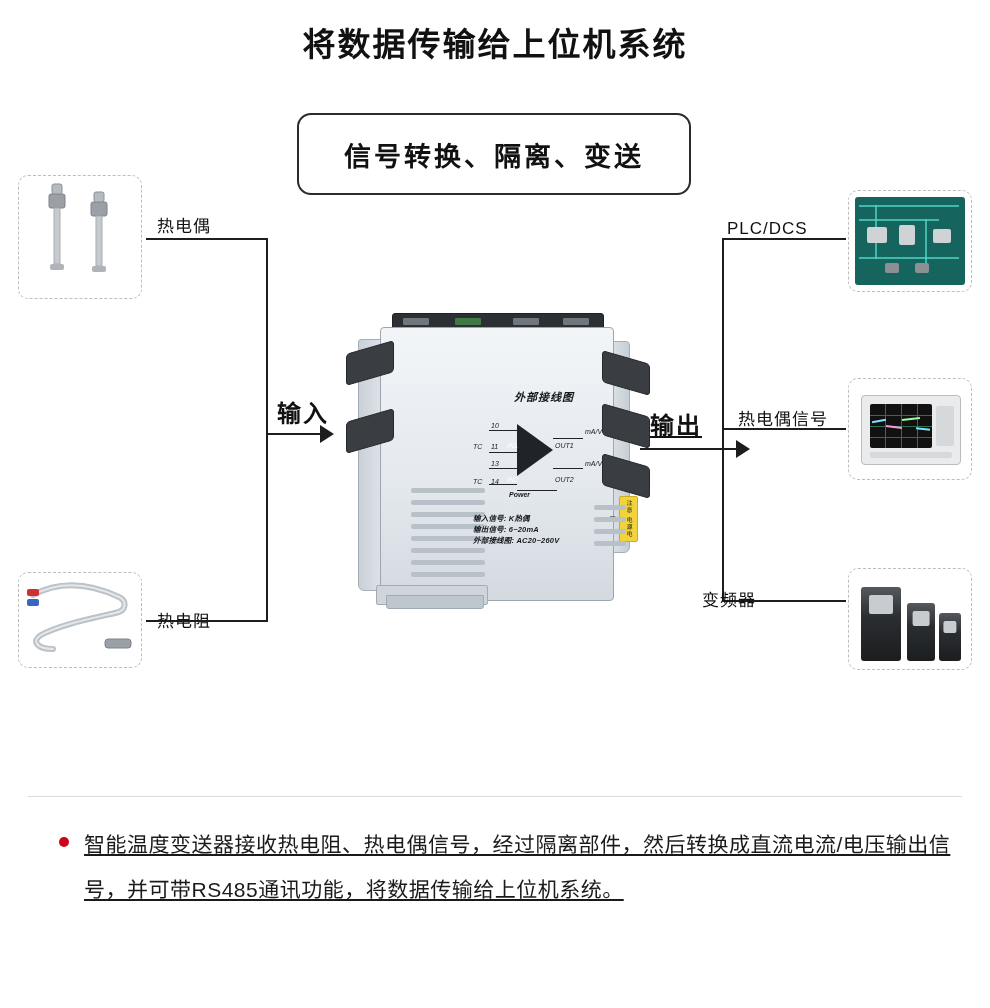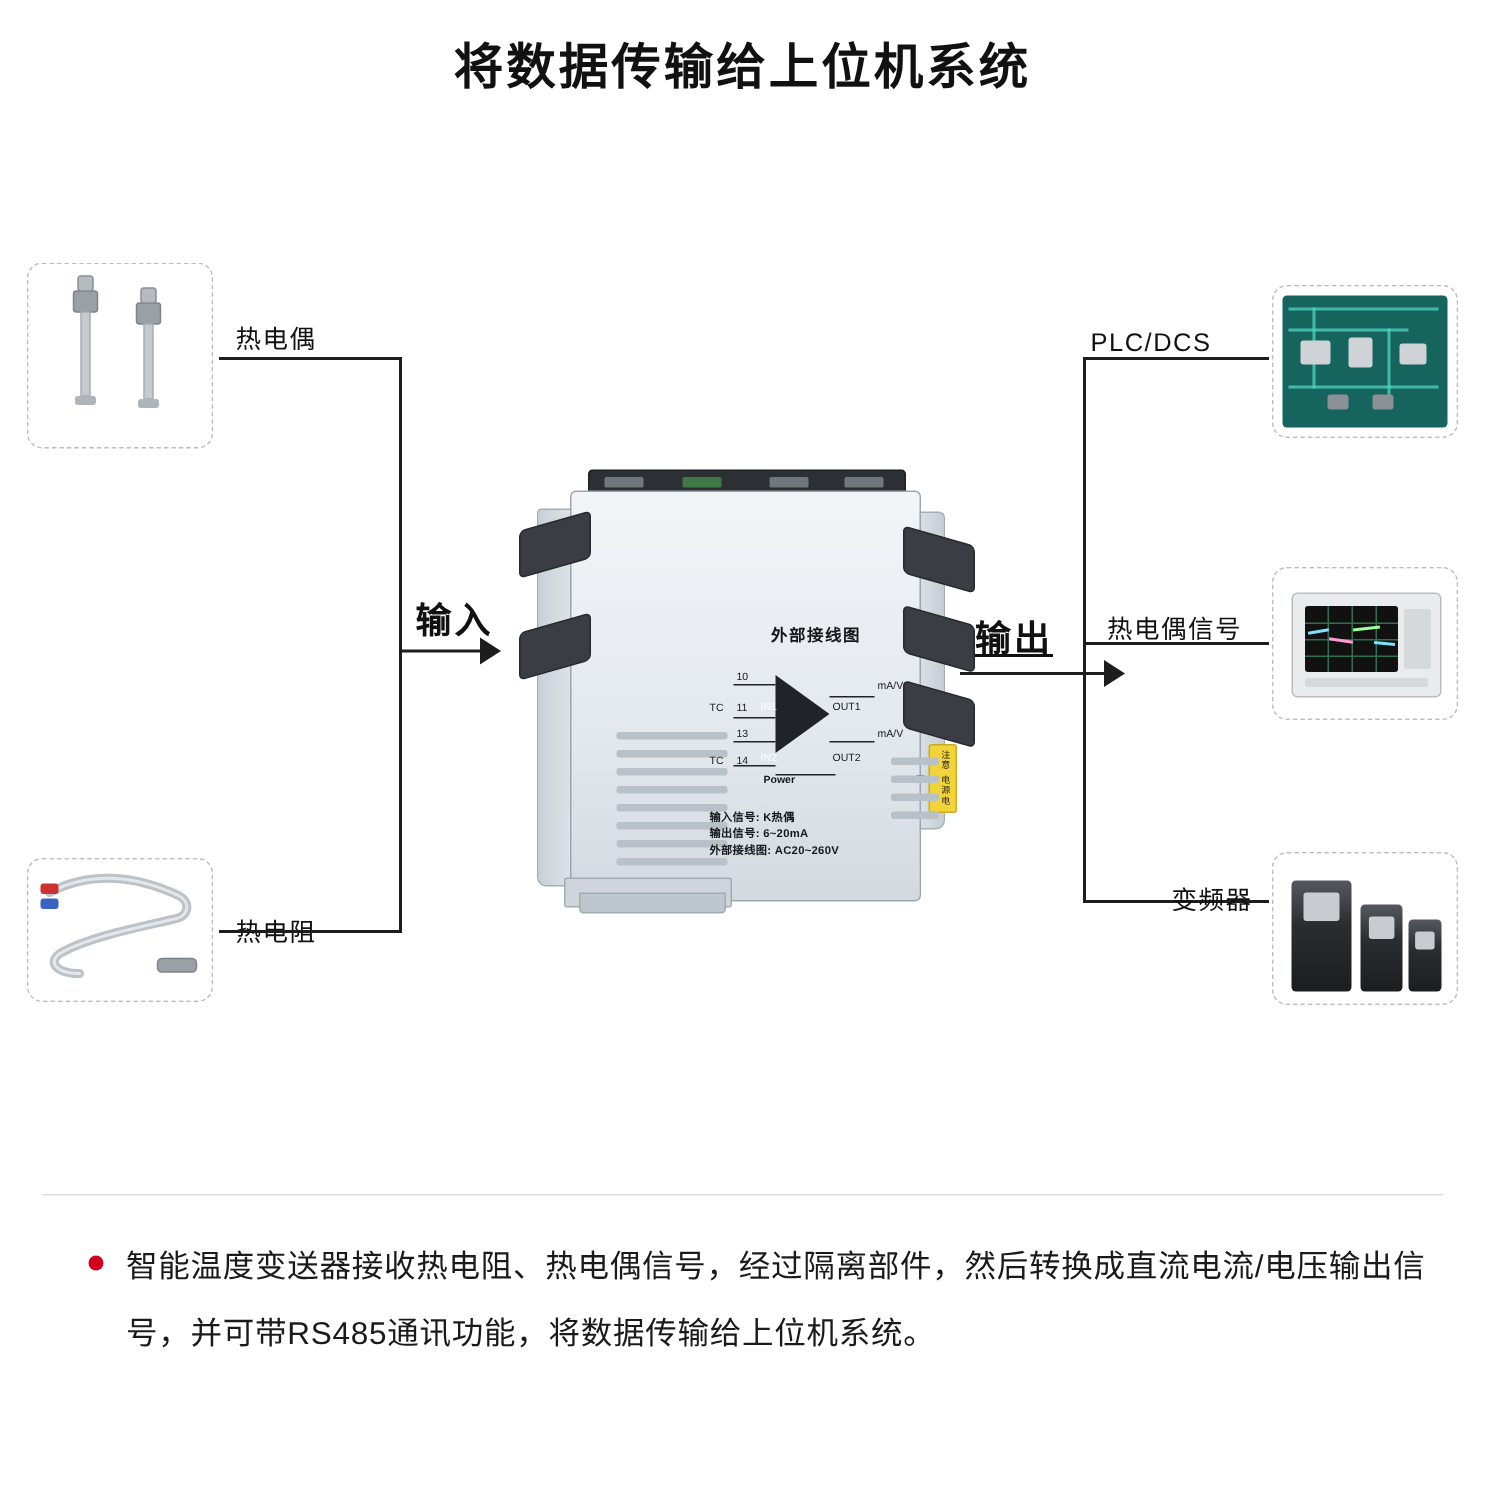--- a/index.html
+++ b/index.html
@@ -75,21 +75,21 @@
     font-size: 17px;
     font-weight: normal;
     letter-spacing: 1px;
     color: #111;
     white-space: nowrap;
   }
   #label-thermocouple { left: 157px; top: 212px; }
   #label-rtd          { left: 157px; top: 607px; }
   #label-plc          { left: 727px; top: 219px; }
   #label-meter        { left: 738px; top: 405px; }
-  #label-inverter     { left: 781px; top: 586px; }
+  #label-inverter     { left: 702px; top: 586px; }
 
   .io-label {
     position: absolute;
     font-size: 24px;
     font-weight: bold;
     letter-spacing: 2px;
     color: #111;
   }
   #label-input  { left: 277px; top: 394px; }
   #label-output { left: 650px; top: 406px; text-decoration: underline; }
@@ -173,22 +173,23 @@
   }
   #conn-l1 { left: 6px;  top: 42px; }
   #conn-l2 { left: 6px;  top: 110px; }
   #conn-r1 { left: 262px; top: 52px; transform: skewY(16deg); }
   #conn-r2 { left: 262px; top: 105px; transform: skewY(16deg); }
   #conn-r3 { left: 262px; top: 155px; transform: skewY(16deg); }
 
   
   #dev-label {
     position: absolute;
-    left: 92px; top: 86px; width: 142px; height: 160px;
+    left: 92px; top: 60px; width: 142px; height: 160px;
     color: #16191c;
+    font-style: italic;
   }
   #dev-label .plate-title {
     font-size: 11px; font-weight: bold; text-align: center; letter-spacing: 1px;
   }
   #dev-diagram {
     position: relative;
     margin-top: 8px;
     width: 142px; height: 86px;
     font-size: 7px;
   }
@@ -284,29 +285,33 @@
     background: #d0021b;
   }
   #desc {
     position: absolute;
     left: 84px; top: 822px;
     width: 872px;
     font-size: 21px;
     line-height: 45px;
     color: #1a1a1a;
     letter-spacing: 0.5px;
+    text-decoration: underline;
   }
 </style>
 </head>
 <body>
 
 <div class="canvas">
 
   <div class="main-title">将数据传输给上位机系统</div>
 
+  <div class="callout-box" id="box-convert">
+    <span>信号转换、隔离、变送</span>
+  </div>
 
   <div class="photo-box" id="photo-thermocouple">
     <span>
       <svg width="122" height="122" viewBox="0 0 122 122" aria-hidden="true">
         <rect x="30" y="18" width="16" height="14" rx="2" fill="#9aa0a6" stroke="#7d838a"></rect>
         <rect x="33" y="8" width="10" height="10" rx="2" fill="#b6bbc0" stroke="#8b9096"></rect>
         <rect x="35" y="32" width="6" height="56" fill="#c5cacf" stroke="#a8adb2"></rect>
         <rect x="31" y="88" width="14" height="6" rx="2" fill="#aeb4b9"></rect>
         <rect x="72" y="26" width="16" height="14" rx="2" fill="#9aa0a6" stroke="#7d838a"></rect>
         <rect x="75" y="16" width="10" height="10" rx="2" fill="#b6bbc0" stroke="#8b9096"></rect>

